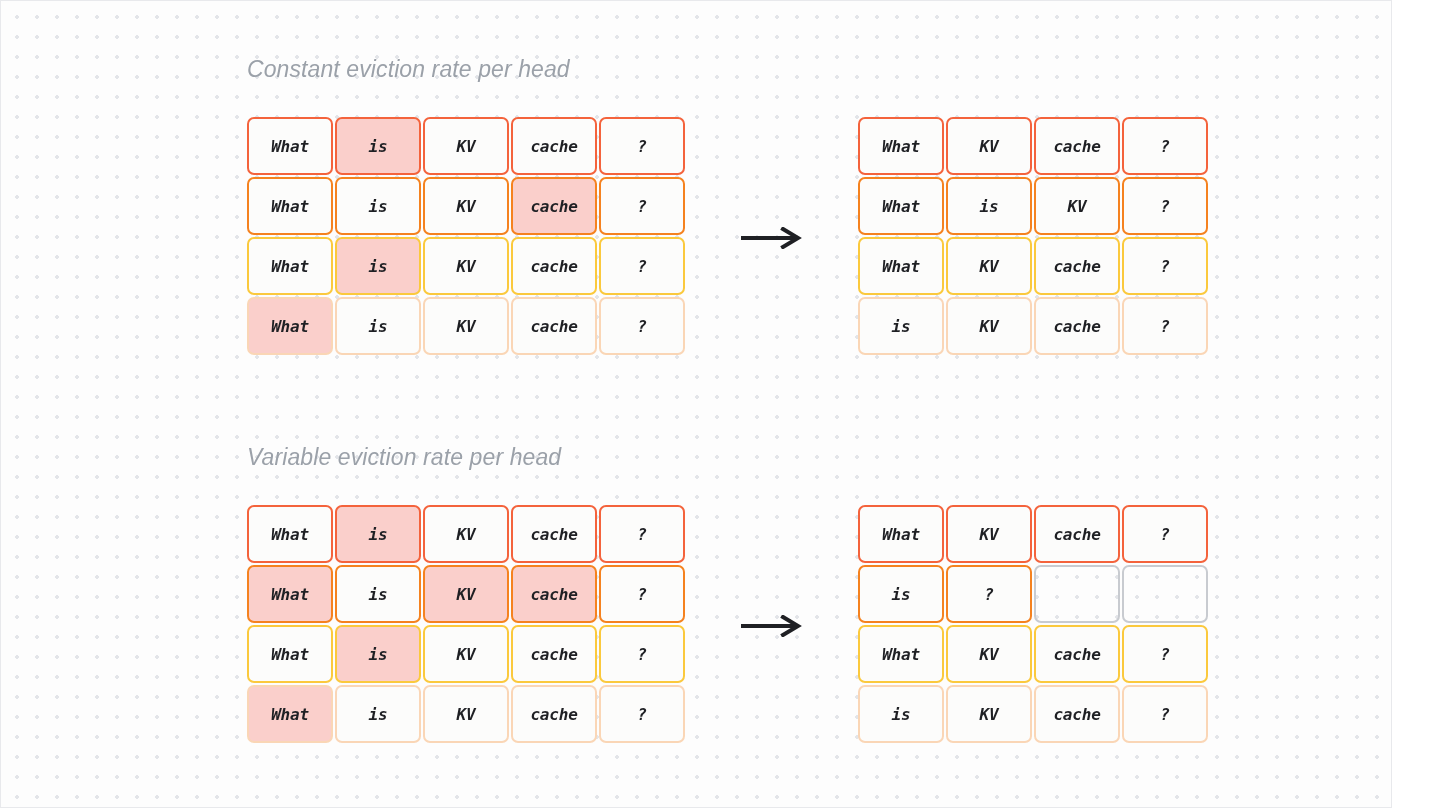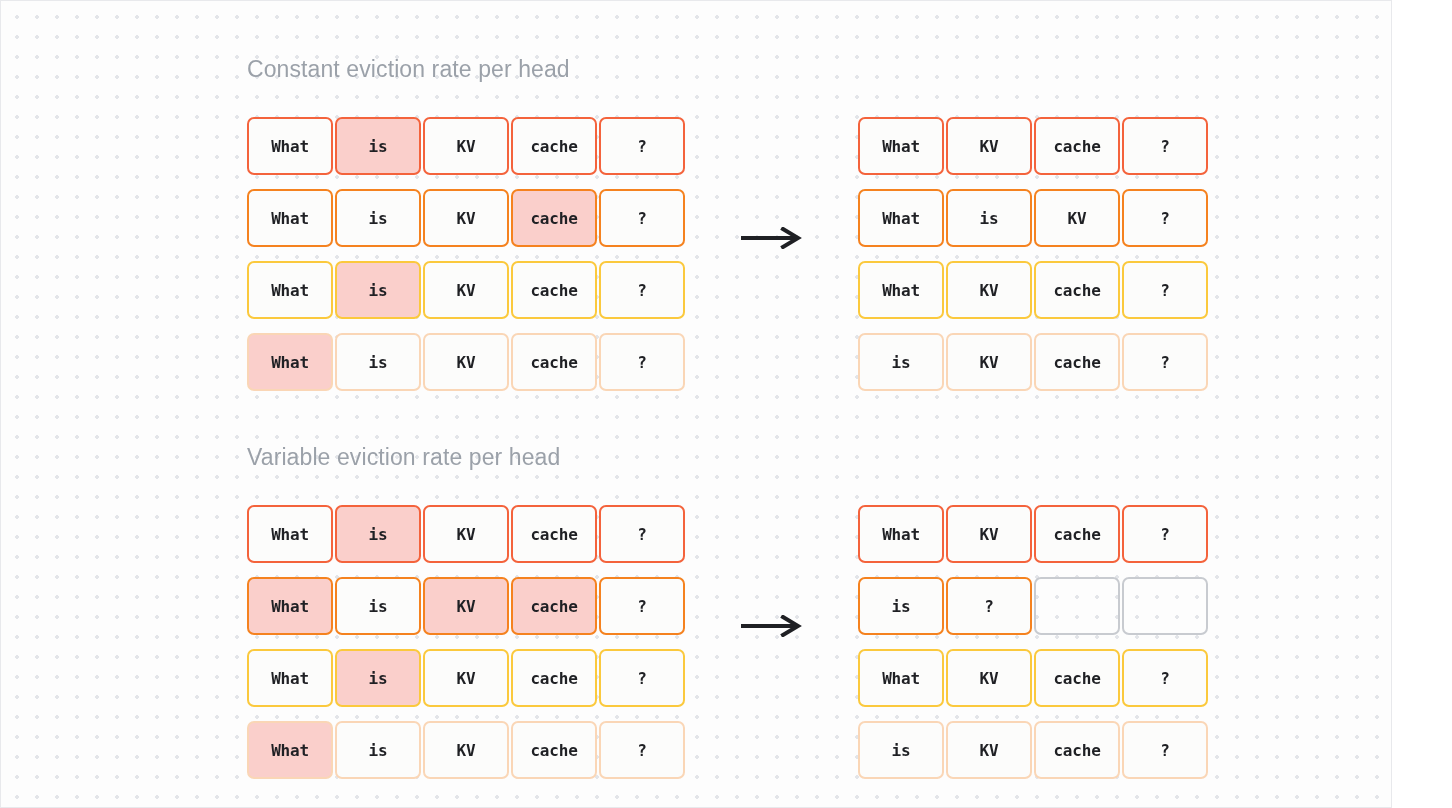--- a/index.html
+++ b/index.html
@@ -18,20 +18,21 @@
   #canvas {
     position: relative;
     width: 1392px;
     height: 808px;
     box-sizing: border-box;
     border: 1px solid #e8e9ec;
     background-color: #fdfdfd;
     background-image: radial-gradient(#e3e5e9 1.6px, transparent 1.7px);
     background-size: 20px 20px;
     background-position: 6px 6px;
+    font-style: italic;
   }
 
   .section {
     position: absolute;
     left: 0;
     width: 1452px;
   }
   .section-top    { top: 54px; }
   .section-bottom { top: 442px; }
 
@@ -53,21 +54,21 @@
     left: 0;
     width: 1452px;
     height: 250px;
   }
 
   .grid {
     position: absolute;
     top: 0;
     display: flex;
     flex-direction: column;
-    gap: 14px;
+    gap: 2px;
   }
   .grid-left  { left: 246px; }
   .grid-right { left: 857px; }
 
   .row {
     display: flex;
     gap: 2px;
   }
 
   .cell {

